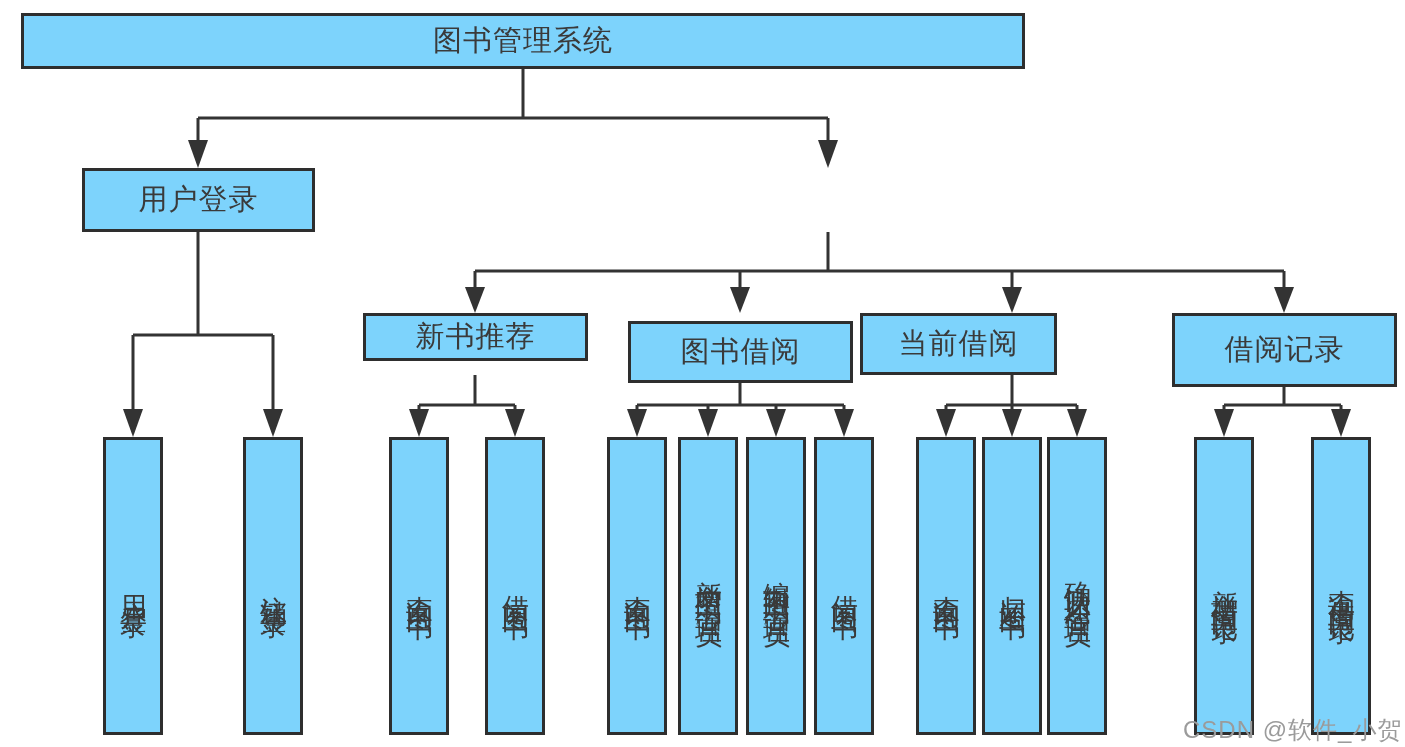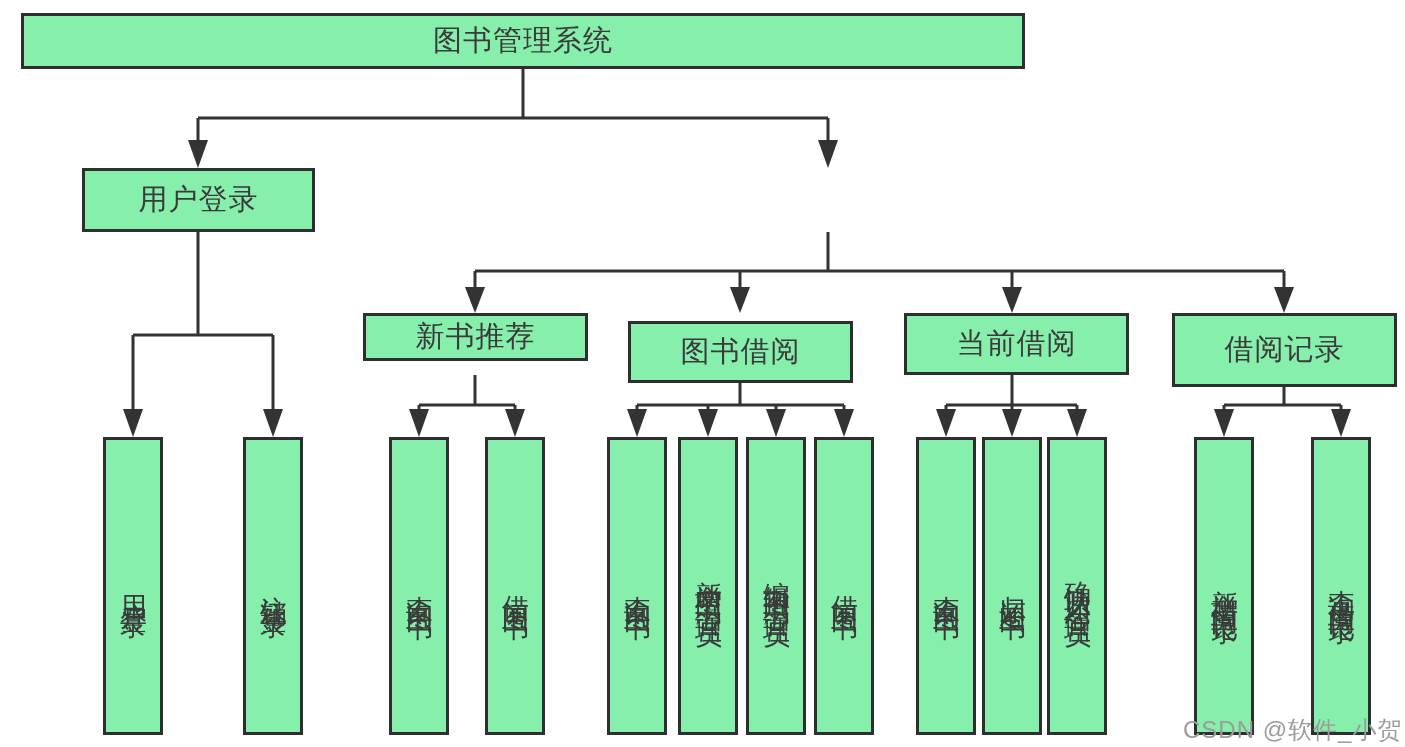--- a/index.html
+++ b/index.html
@@ -10,21 +10,21 @@
     font-family:"Liberation Sans", sans-serif;
     overflow:hidden;
   }
   .wires{position:absolute;left:0;top:0;width:1405px;height:747px;}
   .wires path{stroke:#333333;stroke-width:3;fill:none;}
   .wires polygon{fill:#333333;stroke:none;}
   .node{
     position:absolute;
     box-sizing:border-box;
     border:3px solid #2e2e2e;
-    background:#86efac;
+    background:#7dd3fc;
     color:#3a3a3a;
     display:flex;align-items:center;justify-content:center;
     font-size:29px;
     letter-spacing:1px;
     white-space:nowrap;
     z-index:1;
   }
   .vnode{
     writing-mode:vertical-lr;
     font-size:27px;
@@ -81,21 +81,21 @@
     <polygon points="1214,409 1234,409 1224,437"></polygon>
     <polygon points="1331,409 1351,409 1341,437"></polygon>
   </svg>
 
   <div class="node" style="left:21px;top:13px;width:1004px;height:56px;">图书管理系统</div>
 
   <div class="node" style="left:82px;top:168px;width:233px;height:64px;">用户登录</div>
 
   <div class="node" style="left:363px;top:313px;width:225px;height:48px;">新书推荐</div>
   <div class="node" style="left:628px;top:321px;width:225px;height:62px;">图书借阅</div>
-  <div class="node" style="left:904px;top:313px;width:225px;height:62px;">当前借阅</div>
+  <div class="node" style="left:860px;top:313px;width:197px;height:62px;">当前借阅</div>
   <div class="node" style="left:1172px;top:313px;width:225px;height:74px;">借阅记录</div>
 
   <div class="node vnode" style="left:103px;top:437px;width:60px;height:298px;">用户登录</div>
   <div class="node vnode" style="left:243px;top:437px;width:60px;height:298px;">注销登录</div>
 
   <div class="node vnode" style="left:389px;top:437px;width:60px;height:298px;">查询图书</div>
   <div class="node vnode" style="left:485px;top:437px;width:60px;height:298px;">借阅图书</div>
 
   <div class="node vnode" style="left:607px;top:437px;width:60px;height:298px;">查询图书</div>
   <div class="node vnode" style="left:678px;top:437px;width:60px;height:298px;">新增图书（管理员）</div>

